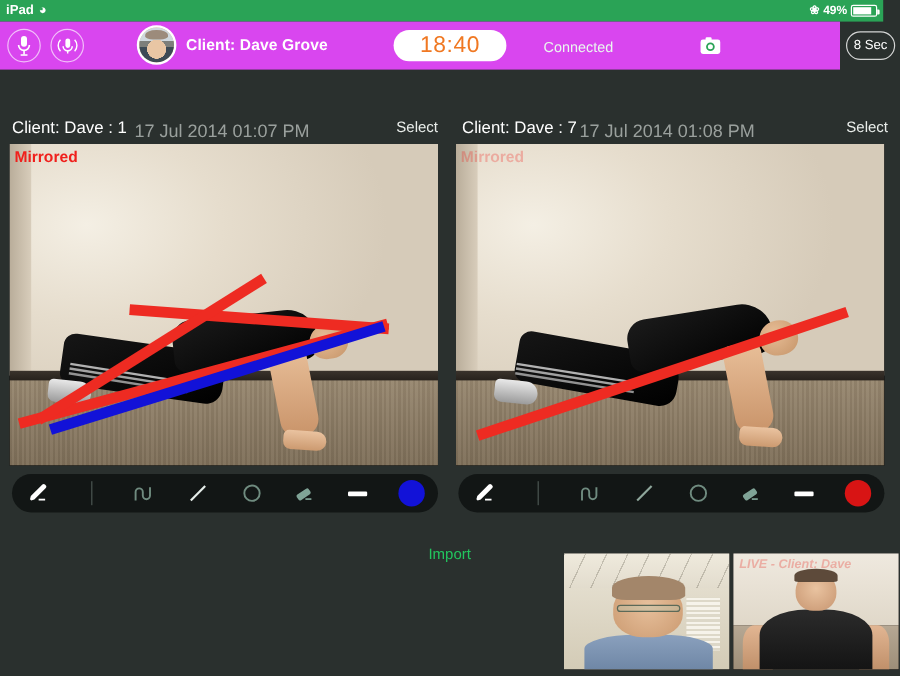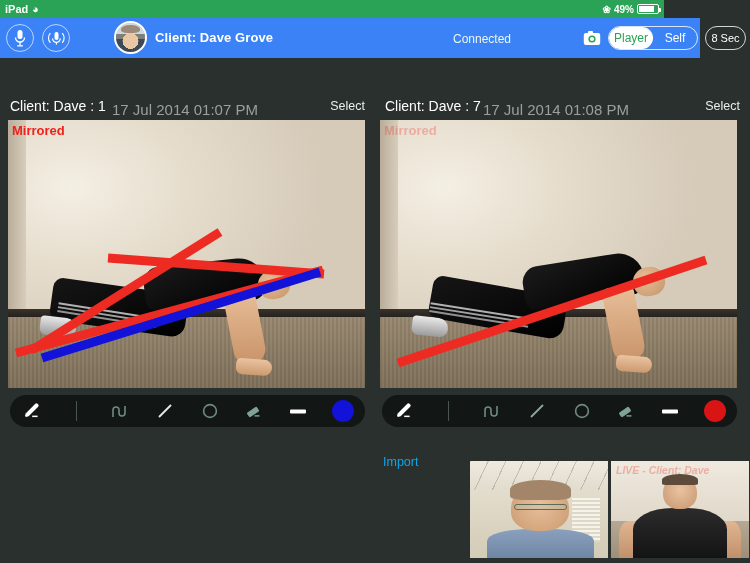--- a/index.html
+++ b/index.html
@@ -5,21 +5,21 @@
   * { box-sizing: border-box; margin: 0; padding: 0; }
   html, body {
     width: 750px; height: 563px;
     background: #2a302e;
     font-family: "Liberation Sans", sans-serif;
     overflow: hidden;
   }
 
   
   .statusbar {
-    position: absolute; top: 0; left: 0; width: 664px; height: 18px;
+    position: absolute; top: 0; left: 0; width: 736px; height: 18px;
     background: #2aa356;
     color: #ffffff;
     font-size: 11px; font-weight: bold;
     display: flex; align-items: center;
   }
   .sb-left { position: absolute; left: 5px; display: flex; align-items: center; gap: 4px; }
   .sb-center { position: absolute; left: 0; width: 750px; text-align: center; font-weight: normal; font-size: 11px;}
   .sb-right { position: absolute; right: 5px; display: flex; align-items: center; gap: 3px; font-size: 10px;}
   .wifi-glyph { font-size: 11px; line-height: 1; }
   .batt {
@@ -28,21 +28,21 @@
   }
   .batt::after {
     content: ""; position: absolute; right: -3px; top: 3px;
     width: 2px; height: 4px; background: #fff; border-radius: 0 1px 1px 0;
   }
   .batt i { position: absolute; left: 1px; top: 1px; bottom: 1px; width: 76%; background: #fff; display:block;}
 
   
   .appbar {
     position: absolute; top: 18px; left: 0; width: 700px; height: 40px;
-    background: #3b82f6;
+    background: #d946ef;
   }
   .round-icon-btn {
     position: absolute; top: 6px;
     width: 28px; height: 28px; border-radius: 50%;
     border: 1.5px solid rgba(255,255,255,.65);
     display: flex; align-items: center; justify-content: center;
   }
   .round-icon-btn svg { display:block; }
   #mic-btn { left: 6px; }
   #speaker-btn { left: 42px; }
@@ -217,21 +217,21 @@
   .tool {
     width: 50px; height: 32px;
     display: flex; align-items: center; justify-content: center;
   }
   .tool-divider { width: 1px; height: 20px; background: #4b5551; }
   .swatch { width: 22px; height: 22px; border-radius: 50%; }
 
   
   .import-btn {
     position: absolute; left: 357px; top: 455px;
-    color: #0ea5e9; font-size: 12.5px; margin-left: 26px;
+    color: #22c55e; font-size: 12.5px;
   }
   .thumb {
     position: absolute; top: 461px; width: 138px; height: 97px;
     overflow: hidden; background: #000;
   }
   #thumb-self { left: 470px; }
   #thumb-client { left: 611px; }
 
   .room-scene { position:absolute; inset:0; }
   .ceil { position:absolute; left:0; top:0; width:100%; height:30%;
@@ -310,36 +310,35 @@
     </svg>
   </div>
 
   <div class="avatar">
     <div class="face-bg"></div>
     <div class="hair"></div>
   </div>
 
   <div class="client-name">Client: Dave Grove</div>
 
+  <div class="timer-pill">
+    <span>18:40</span>
+  </div>
 
   <div class="conn-status">Connected</div>
 
   <div id="camera-btn">
     <svg width="18" height="16" viewBox="0 0 18 16">
       <rect x="0.8" y="3" width="16.4" height="12" rx="2" fill="#fff"></rect>
       <rect x="5" y="1" width="5" height="3" rx="1" fill="#fff"></rect>
       <circle cx="9" cy="9" r="3.6" fill="#2aa356"></circle>
       <circle cx="9" cy="9" r="2.1" fill="#fff"></circle>
     </svg>
   </div>
 
-  <div class="segmented">
-    <div class="seg active">Player</div>
-    <div class="seg">Self</div>
-  </div>
 
   <div class="sec-pill">8 Sec</div>
 </div>
 
 <div class="panel left">
   <div class="panel-head">
     <div class="panel-title">Client: Dave : 1</div>
     <div class="panel-date">17 Jul 2014 01:07 PM</div>
     <div class="panel-select">Select</div>
   </div>

